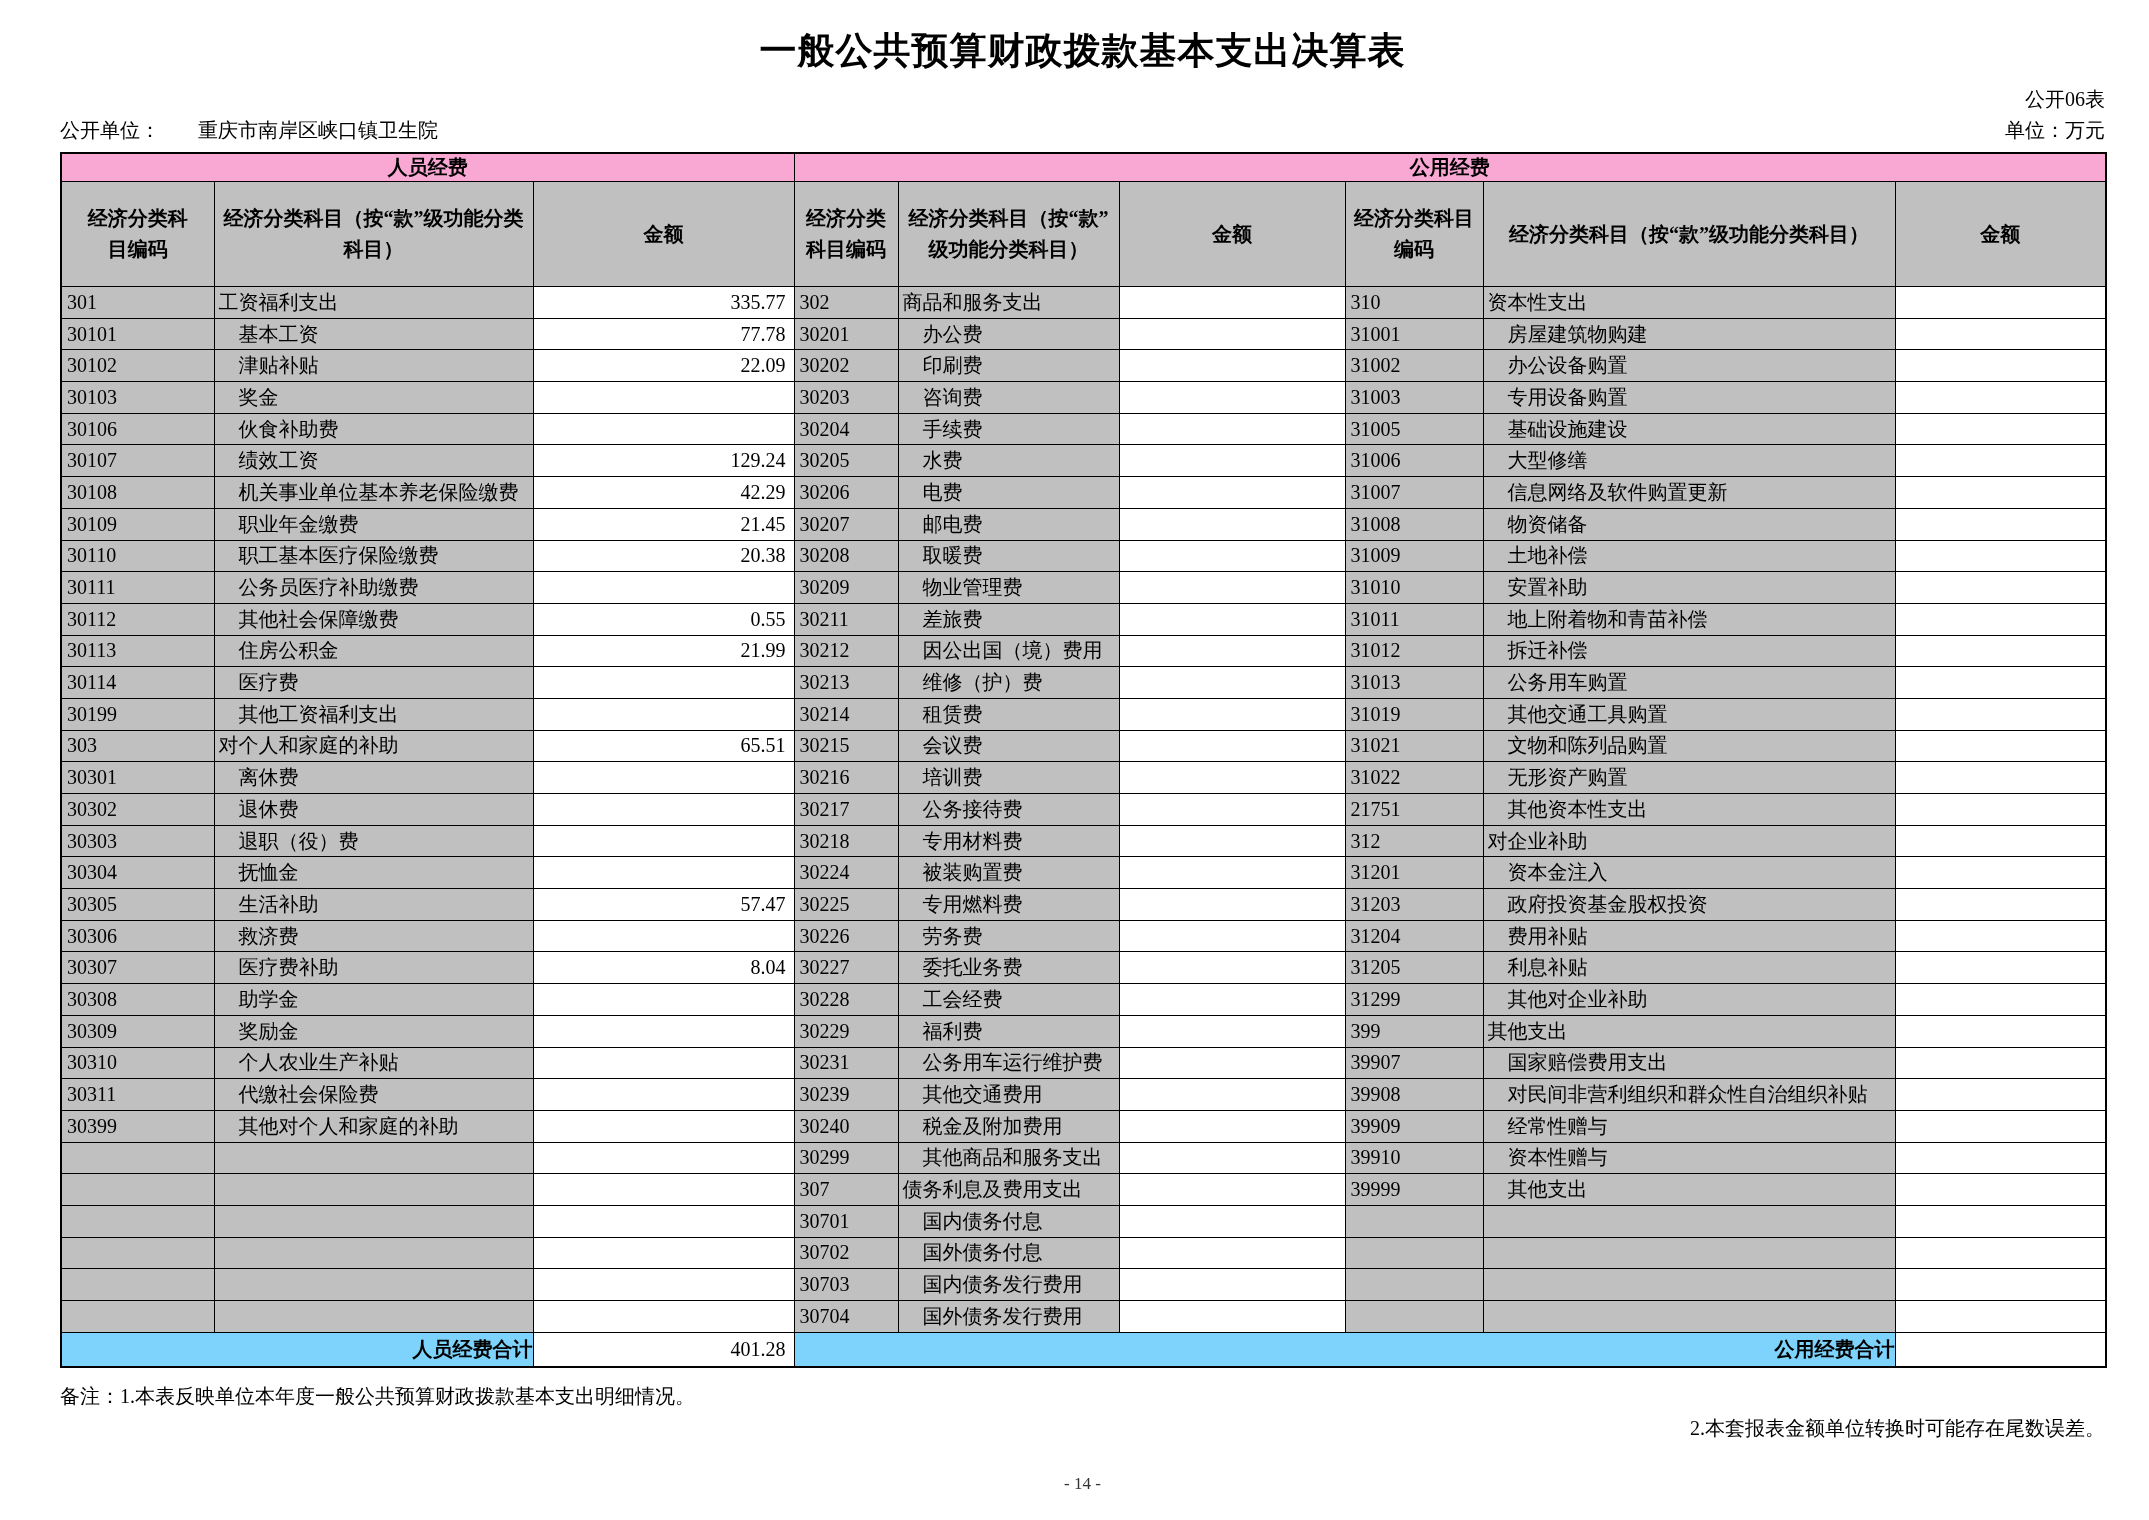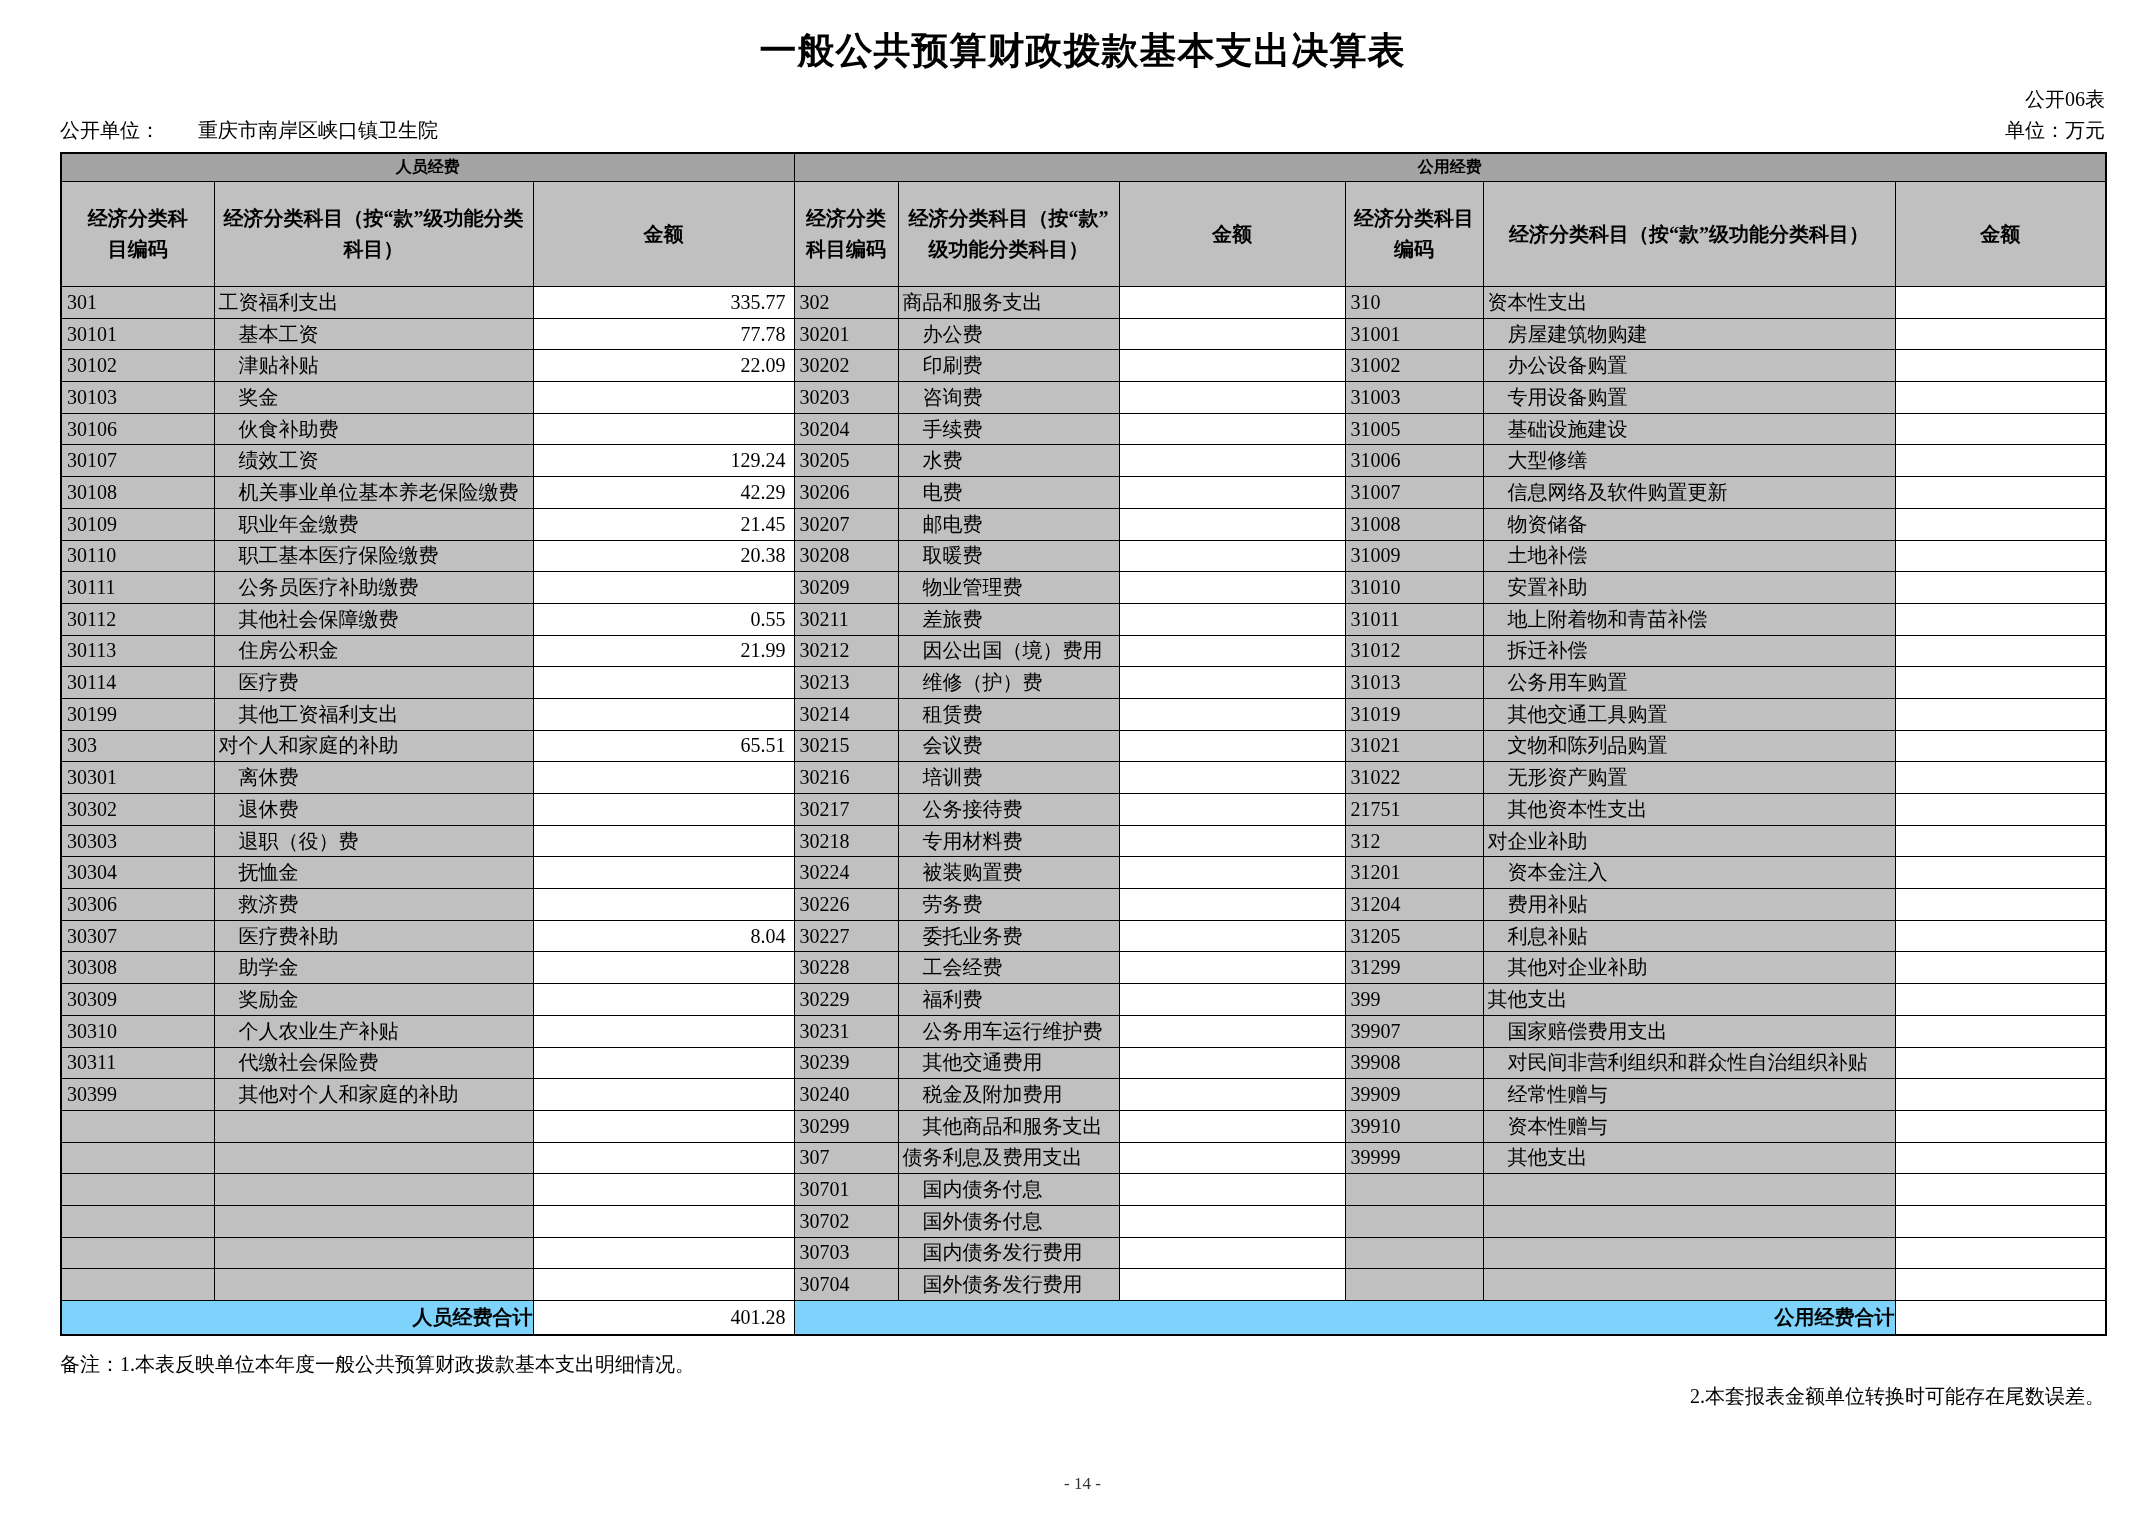--- a/index.html
+++ b/index.html
@@ -21,21 +21,21 @@
   .org-name { margin-left:38px; }
 
   table.budget {
     margin-top:8px; width:2045px; border-collapse:collapse; table-layout:fixed;
     border:2px solid #000;
   }
   .budget th, .budget td {
     border:1px solid #000; padding:0; overflow:hidden;
   }
   tr.sec th {
-    height:27px; background:#a3a3a3; font-size:16px; font-weight:bold;
+    height:27px; background:#f9a8d4; font-size:20px; font-weight:bold;
     vertical-align:middle;
   }
   tr.cols th {
     height:104px; background:#c0c0c0; font-size:20px; font-weight:bold;
     text-align:center; vertical-align:middle; white-space:pre-line; line-height:1.55;
   }
   tbody td { height:30.7px; font-size:20px; vertical-align:middle; white-space:nowrap; }
   td.code { background:#c0c0c0; text-align:left; padding-left:5px; }
   td.name { background:#c0c0c0; text-align:left; padding-left:4px; }
   td.name.ind { padding-left:24px; }
@@ -307,20 +307,31 @@
             <td class="name ind">抚恤金</td>
             <td class="amt"></td>
             <td class="code">30224</td>
             <td class="name ind">被装购置费</td>
             <td class="amt"></td>
             <td class="code">31201</td>
             <td class="name ind">资本金注入</td>
             <td class="amt"></td>
           </tr>
           <tr>
+            <td class="code">30305</td>
+            <td class="name ind">生活补助</td>
+            <td class="amt">57.47</td>
+            <td class="code">30225</td>
+            <td class="name ind">专用燃料费</td>
+            <td class="amt"></td>
+            <td class="code">31203</td>
+            <td class="name ind">政府投资基金股权投资</td>
+            <td class="amt"></td>
+          </tr>
+          <tr>
             <td class="code">30306</td>
             <td class="name ind">救济费</td>
             <td class="amt"></td>
             <td class="code">30226</td>
             <td class="name ind">劳务费</td>
             <td class="amt"></td>
             <td class="code">31204</td>
             <td class="name ind">费用补贴</td>
             <td class="amt"></td>
           </tr>

